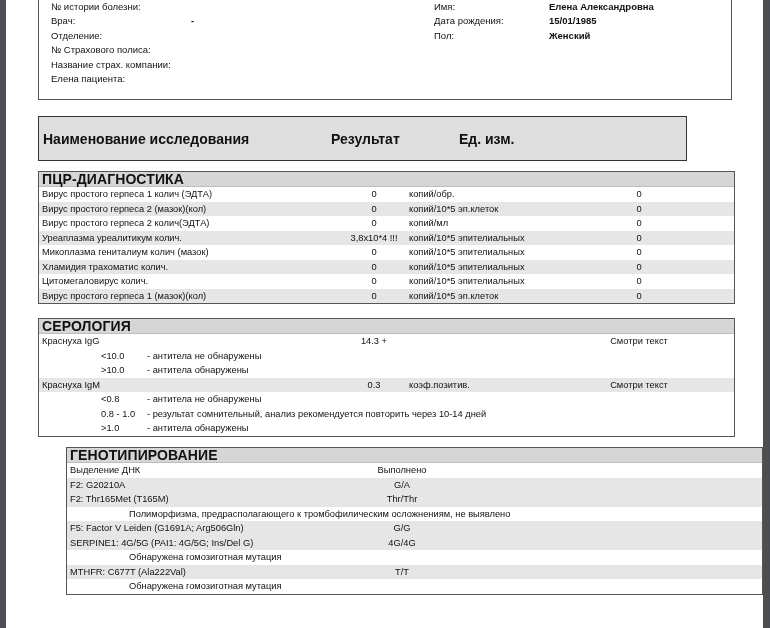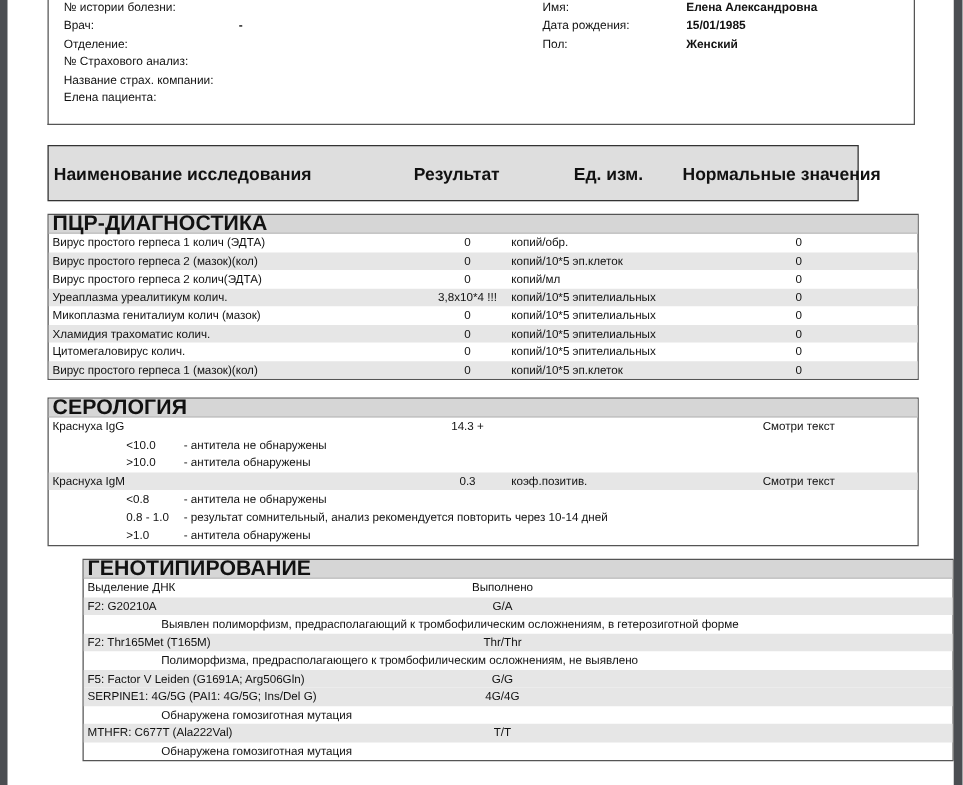--- a/index.html
+++ b/index.html
@@ -29,21 +29,21 @@
     font-weight:bold; font-size:14px;
   }
   .col-header span { position:absolute; top:14px; white-space:nowrap; }
 
   
   .section {
     position:absolute; left:38px; width:697px;
     border:1px solid #555; box-sizing:border-box; background:#fff;
   }
   .section-title {
-    height:14px; background:#d6d6d6; font-weight:bold; font-size:17px; line-height:14px;
+    height:14px; background:#d6d6d6; font-weight:bold; font-size:14px; line-height:14px;
     padding-left:3px; border-bottom:1px solid #bdbdbd; letter-spacing:0.1px;
   }
   .row { position:relative; height:14.5px; font-size:9.3px; line-height:14.5px; white-space:nowrap; }
   .row.alt { background:#e6e6e6; }
   .cell { position:absolute; top:0; white-space:nowrap; }
   .c-name { left:3px; }
   .c-res { left:300px; width:70px; text-align:center; }
   .c-unit { left:370px; width:145px; text-align:left; }
   .c-norm { left:555px; width:90px; text-align:center; }
   .c-norm-text { left:540px; width:120px; text-align:center; }
@@ -63,21 +63,21 @@
     <span class="pinfo-label">№  истории болезни:</span>
   </div>
   <div class="pinfo-row" style="left:12px;top:19px;">
     <span class="pinfo-label">Врач:</span>
     <span class="pinfo-value bold" style="left:140px;">-</span>
   </div>
   <div class="pinfo-row" style="left:12px;top:34px;">
     <span class="pinfo-label">Отделение:</span>
   </div>
   <div class="pinfo-row" style="left:12px;top:48px;">
-    <span class="pinfo-label">№ Страхового анализ:</span>
+    <span class="pinfo-label">№ Страхового полиса:</span>
   </div>
   <div class="pinfo-row" style="left:12px;top:63px;">
     <span class="pinfo-label">Название страх. компании:</span>
   </div>
   <div class="pinfo-row" style="left:12px;top:77px;">
     <span class="pinfo-label">Елена пациента:</span>
   </div>
 
   <div class="pinfo-row" style="left:395px;top:5px;">
     <span class="pinfo-label">Имя:</span>
@@ -90,21 +90,20 @@
   <div class="pinfo-row" style="left:395px;top:34px;">
     <span class="pinfo-label">Пол:</span>
     <span class="pinfo-value bold" style="left:115px;">Женский</span>
   </div>
 </div>
 
 <div class="col-header">
   <span style="left:4px;">Наименование исследования</span>
   <span style="left:292px;">Результат</span>
   <span style="left:420px;">Ед. изм.</span>
-  <span style="left:507px;">Нормальные значения</span>
 </div>
 
 <div class="section" style="top:171px;">
   <div class="section-title">ПЦР-ДИАГНОСТИКА</div>
   <div id="pcr-rows">
       <div class="row">
         <span class="cell c-name">Вирус простого герпеса 1 колич (ЭДТА)</span>
         <span class="cell c-res">0</span>
         <span class="cell c-unit">копий/обр.</span>
         <span class="cell c-norm">0</span>
@@ -195,23 +194,20 @@
   <div class="section-title">ГЕНОТИПИРОВАНИЕ</div>
   <div id="geno-rows">
       <div class="row">
         <span class="cell c-name">Выделение ДНК</span>
         <span class="cell g-res">Выполнено</span>
       </div>
       <div class="row alt">
         <span class="cell c-name">F2: G20210A</span>
         <span class="cell g-res">G/A</span>
       </div>
-      <div class="row">
-        <span class="cell g-note">Выявлен полиморфизм, предрасполагающий к тромбофилическим осложнениям, в гетерозиготной форме</span>
-      </div>
       <div class="row alt">
         <span class="cell c-name">F2: Thr165Met (T165M)</span>
         <span class="cell g-res">Thr/Thr</span>
       </div>
       <div class="row">
         <span class="cell g-note">Полиморфизма, предрасполагающего к тромбофилическим осложнениям, не выявлено</span>
       </div>
       <div class="row alt">
         <span class="cell c-name">F5: Factor V Leiden (G1691A; Arg506Gln)</span>
         <span class="cell g-res">G/G</span>

